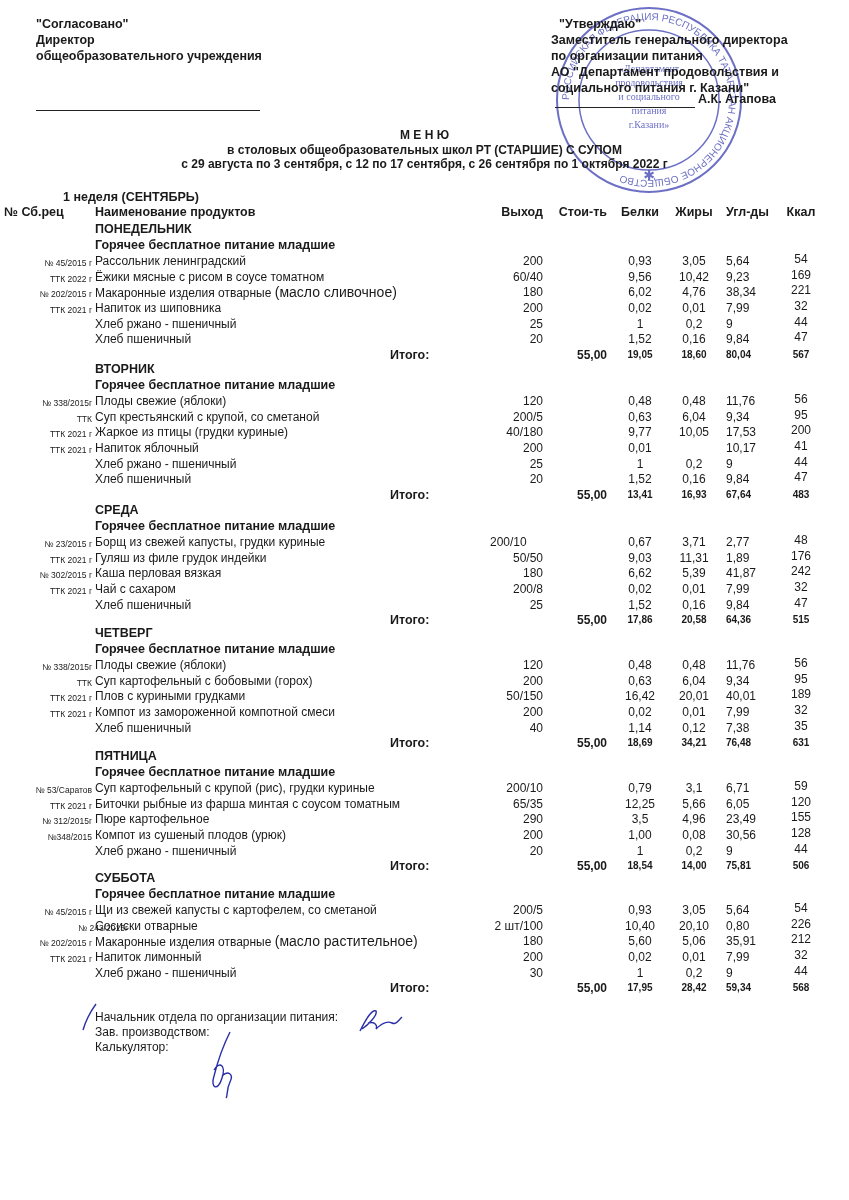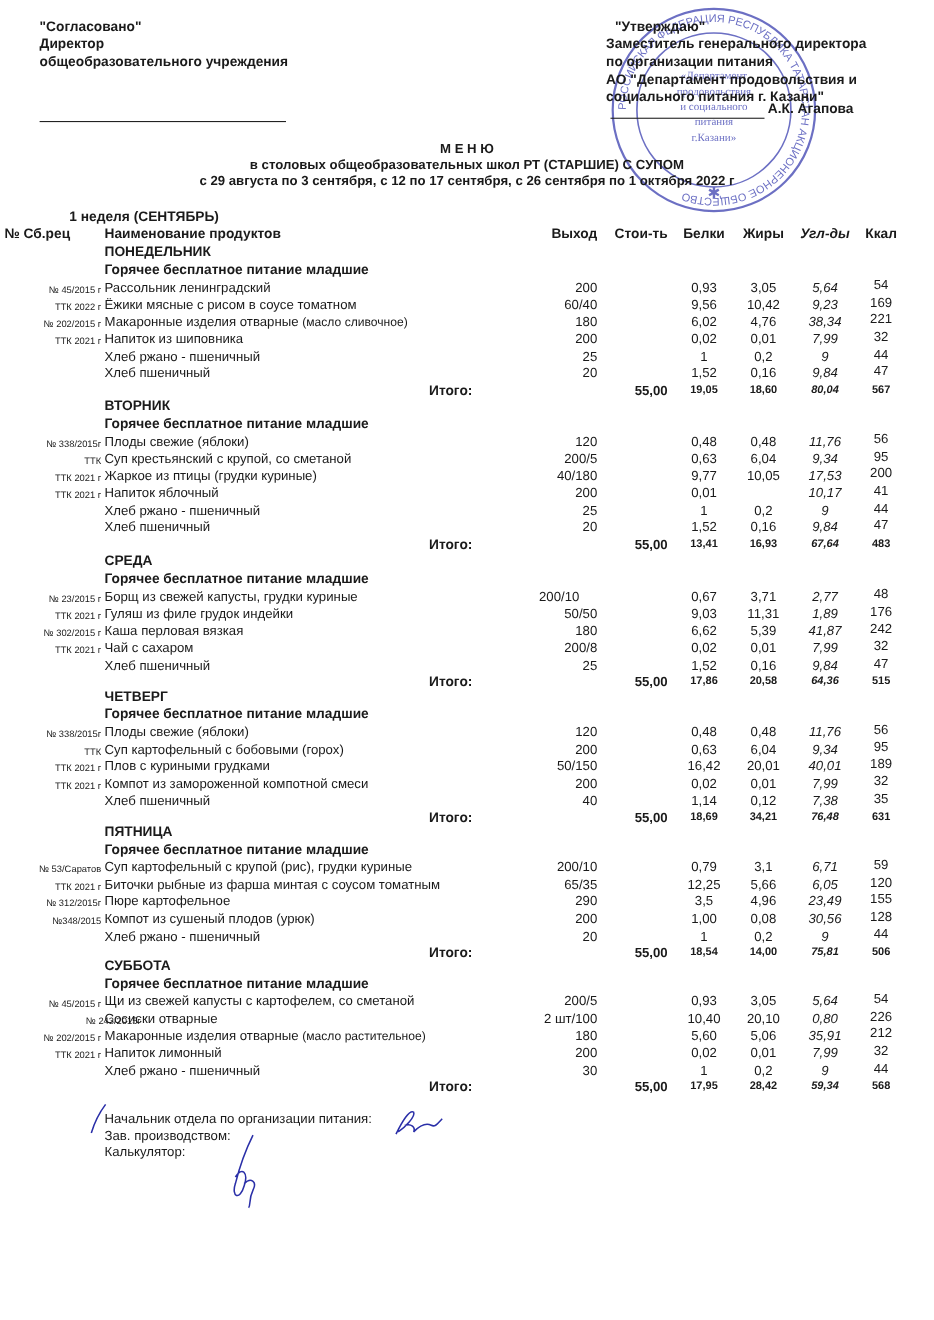--- a/index.html
+++ b/index.html
@@ -16,33 +16,33 @@
   .stamp { left: 553px; top: 4px; width: 192px; height: 192px; opacity: 0.75; }
 
   .week { left: 63px; top: 190px; font-size: 12.5px; font-weight: bold; }
   .hdr { top: 205px; font-size: 12.5px; font-weight: bold; }
   .c-code { left: 0; width: 92px; text-align: right; }
   .c-name { left: 95px; }
   .c-out { width: 96px; left: 447px; text-align: right; }
   .c-cost { width: 45px; left: 562px; text-align: right; }
   .c-b { width: 40px; left: 620px; text-align: center; }
   .c-j { width: 48px; left: 670px; text-align: center; }
-  .c-u { width: 48px; left: 726px; text-align: center; font-style: italic; }
+  .c-u { width: 48px; left: 726px; text-align: left; }
   .c-k { width: 40px; left: 781px; text-align: center; }
 
   #days { position: absolute; left: 0; top: 0; width: 849px; height: 1200px; }
   .row { position: absolute; left: 0; width: 849px; height: 16px; font-size: 12px; line-height: 16px; }
   .row > span { position: absolute; top: 0; white-space: nowrap; }
   .row .code { font-size: 8.5px; }
   .row.day { font-weight: bold; font-size: 12.5px; }
   .row.cat { font-weight: bold; font-size: 12.5px; }
   .row.total .t-label { left: 390px; font-weight: bold; font-size: 12.5px; }
   .row.total .c-cost { font-weight: bold; font-size: 12px; }
   .row.total .c-b, .row.total .c-j, .row.total .c-u, .row.total .c-k { font-weight: bold; font-size: 10px; }
-  .row .note { font-size: 11px; }
+  .row .note { font-size: 14px; }
 
   .sign { left: 95px; top: 1010px; font-size: 12px; line-height: 15px; }
   .sig { stroke: #2a2fa8; fill: none; stroke-width: 1.4; }
 </style>
 </head>
 <body>
 
 <div class="abs agree">
   <div>"Согласовано"</div>
   <div>Директор</div>

